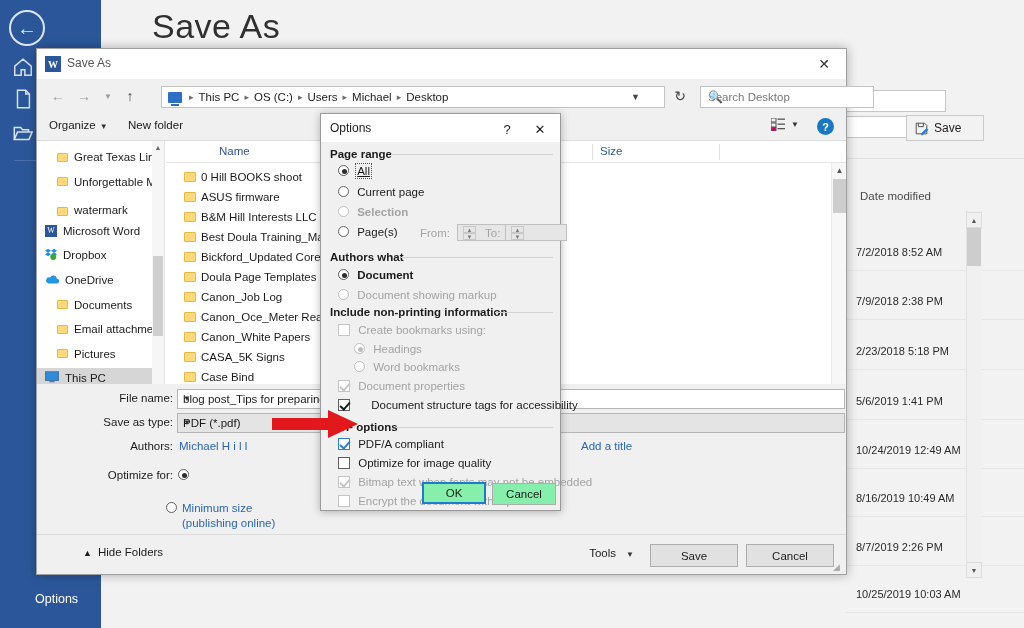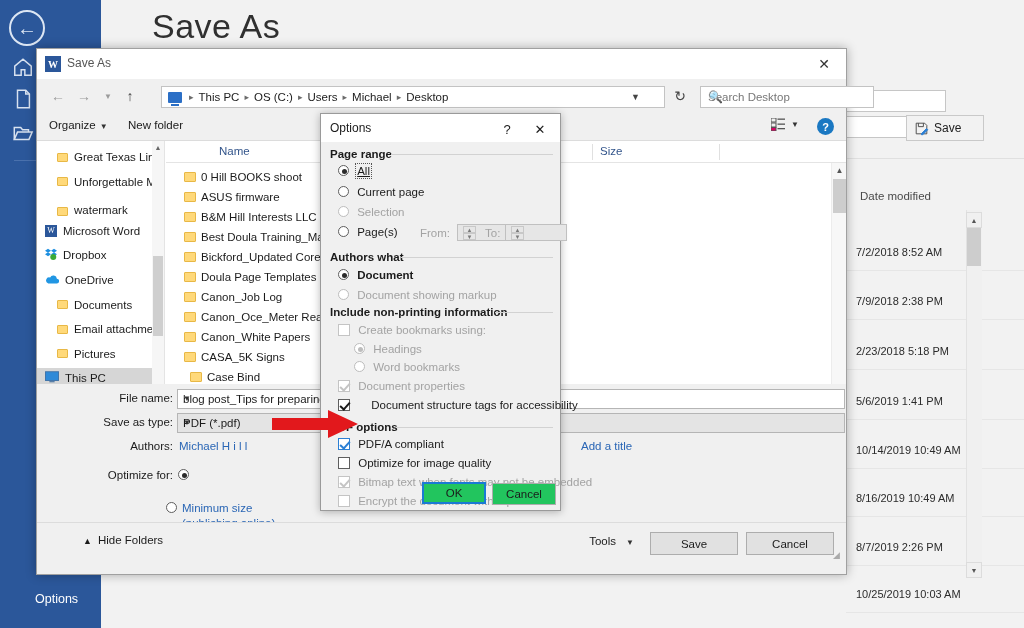--- a/index.html
+++ b/index.html
@@ -148,21 +148,21 @@
 
   .chk { width:12px; height:12px; border:1px solid #5e5e5e; background:#fff;
          position:relative; flex:none; display:inline-block; vertical-align:-2px; }
   .chk.on:after { content:''; position:absolute; left:3px; top:0px; width:4px; height:8px;
                   border:solid #1b1b1b; border-width:0 2px 2px 0; transform:rotate(42deg); }
   .chk.blue { border-color:#2b7fd4; }
   .chk.blue.on:after { border-color:#2b7fd4; }
   .chk.dis { border-color:#c4c4c4; }
   .chk.dis.on:after { border-color:#c4c4c4; border-width:0 2px 2px 0; }
 
-  .footer { position:absolute; left:0; right:0; bottom:12px; height:40px; background:#f0f0f0;
+  .footer { position:absolute; left:0; right:0; bottom:0; height:40px; background:#f0f0f0;
             border-top:1px solid #dcdcdc; }
   .hide-f { position:absolute; left:46px; top:11px; font-size:11.5px; color:#1b1b1b; }
   .btn { position:absolute; background:#e1e1e1; border:1px solid #adadad; font-size:11.5px;
          color:#1b1b1b; display:flex; align-items:center; justify-content:center; }
   .tools { position:absolute; right:212px; top:12px; font-size:11.5px; color:#1b1b1b; }
   .resize { position:absolute; right:3px; bottom:2px; width:10px; height:10px; color:#aaa; font-size:9px; }
 
   
   .dlg { position:absolute; left:320px; top:113px; width:241px; height:398px;
          background:#f0f0f0; border:1px solid #9a9a9a; box-shadow:0 1px 8px rgba(0,0,0,.28); }
@@ -176,21 +176,21 @@
   .grpline { position:absolute; height:1px; background:#d2d2d2; }
   .dr { position:absolute; font-size:11.5px; color:#1b1b1b; white-space:nowrap; }
   .dr.dis { color:#a3a3a3; }
   .dr .u { text-decoration:underline; }
   .spin { position:absolute; width:62px; height:17px; background:#e6e6e6; border:1px solid #c0c0c0; }
   .spin span { position:absolute; left:5px; top:2px; font-size:11px; color:#9c9c9c; }
   .spin .up, .spin .dn { position:absolute; right:1px; width:13px; height:7px; background:#e6e6e6;
         border:1px solid #c8c8c8; display:flex; align-items:center; justify-content:center;
         font-size:6px; color:#7a7a7a; }
   .spin .up { top:1px; } .spin .dn { top:8px; }
-  .dlg-btn { position:absolute; width:64px; height:22px; background:#22c55e; border:1px solid #adadad;
+  .dlg-btn { position:absolute; width:64px; height:22px; background:#86efac; border:1px solid #adadad;
              font-size:11.5px; display:flex; align-items:center; justify-content:center; color:#1b1b1b; }
   .dlg-btn.def { border:2px solid #1a7ad4; }
 
   
   .arrow { position:absolute; left:272px; top:409px; width:86px; height:30px; }
 
   .all-outline { outline:1px dotted #555; outline-offset:1px; }
 </style>
 </head>
 <body>
@@ -244,21 +244,21 @@
     <div class="bs-datehdr">Date modified</div>
     <div id="bs-dates">
         <div class="bs-date" style="top: 246px;">7/2/2018 8:52 AM</div>
         <div class="bs-rowline" style="top: 270px;"></div>
         <div class="bs-date" style="top: 295px;">7/9/2018 2:38 PM</div>
         <div class="bs-rowline" style="top: 319px;"></div>
         <div class="bs-date" style="top: 345px;">2/23/2018 5:18 PM</div>
         <div class="bs-rowline" style="top: 369px;"></div>
         <div class="bs-date" style="top: 395px;">5/6/2019 1:41 PM</div>
         <div class="bs-rowline" style="top: 419px;"></div>
-        <div class="bs-date" style="top: 444px;">10/14/2019 10:49 AM</div>
+        <div class="bs-date" style="top: 444px;">10/24/2019 12:49 AM</div>
         <div class="bs-rowline" style="top: 468px;"></div>
         <div class="bs-date" style="top: 492px;">8/16/2019 10:49 AM</div>
         <div class="bs-rowline" style="top: 516px;"></div>
         <div class="bs-date" style="top: 541px;">8/7/2019 2:26 PM</div>
         <div class="bs-rowline" style="top: 565px;"></div>
         <div class="bs-date" style="top: 588px;">10/25/2019 10:03 AM</div>
         <div class="bs-rowline" style="top: 612px;"></div>
       </div>
     <div class="bs-scrollcol"></div>
     <div class="bs-scrollthumb"></div>
@@ -425,21 +425,21 @@
               <span>Canon_Oce_Meter Readin</span>
             </div>
             <div class="frow" style="top: 186px; left: 10px;">
               <span class="fold" style="margin-left: 8px;"></span>
               <span>Canon_White Papers</span>
             </div>
             <div class="frow" style="top: 206px; left: 10px;">
               <span class="fold" style="margin-left: 8px;"></span>
               <span>CASA_5K Signs</span>
             </div>
-            <div class="frow" style="top: 226px; left: 16px;">
+            <div class="frow" style="top: 226px; left: 10px;">
               <span class="fold" style="margin-left: 8px;"></span>
               <span>Case Bind</span>
             </div>
             <div class="frow" style="top: 246px; left: 10px;">
               <span class="fold" style="margin-left: 8px;"></span>
               <span>Charles Manner_beOne In</span>
             </div>
           </div>
         <div class="list-sb">
           <div class="ar" style="top:0">▲</div>
@@ -507,21 +507,21 @@
     <div class="grpline" style="left:70px; top:40px; width:162px;"></div>
 
     <div class="dr" style="left:17px; top:51px;">
       <span class="radio on"></span>
       <span class="all-outline" style="margin-left:5px;"><span class="u">All</span></span>
     </div>
     <div class="dr" style="left:17px; top:72px;">
       <span class="radio"></span>
       <span style="margin-left:5px;">Current page</span>
     </div>
-    <div class="dr dis" style="left:17px; top:92px;">
+    <div class="dr dis" style="left:17px; top:92px;font-weight:bold;">
       <span class="radio dis"></span>
       <span style="margin-left:5px;">Selection</span>
     </div>
     <div class="dr" style="left:17px; top:112px;">
       <span class="radio"></span>
       <span style="margin-left:5px;">Page(s)</span>
     </div>
     <div class="dr dis" style="left:99px; top:113px;">From:</div>
     <div class="spin" style="left:136px; top:110px;">
       <span>1</span>

